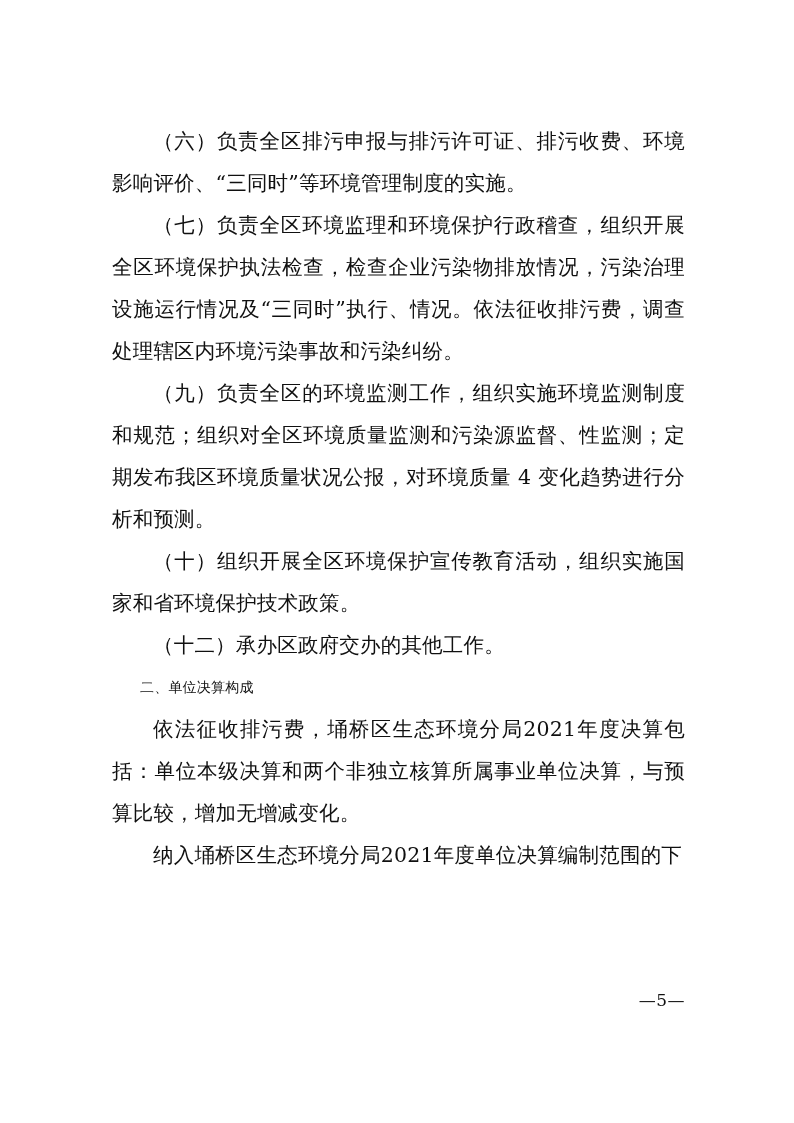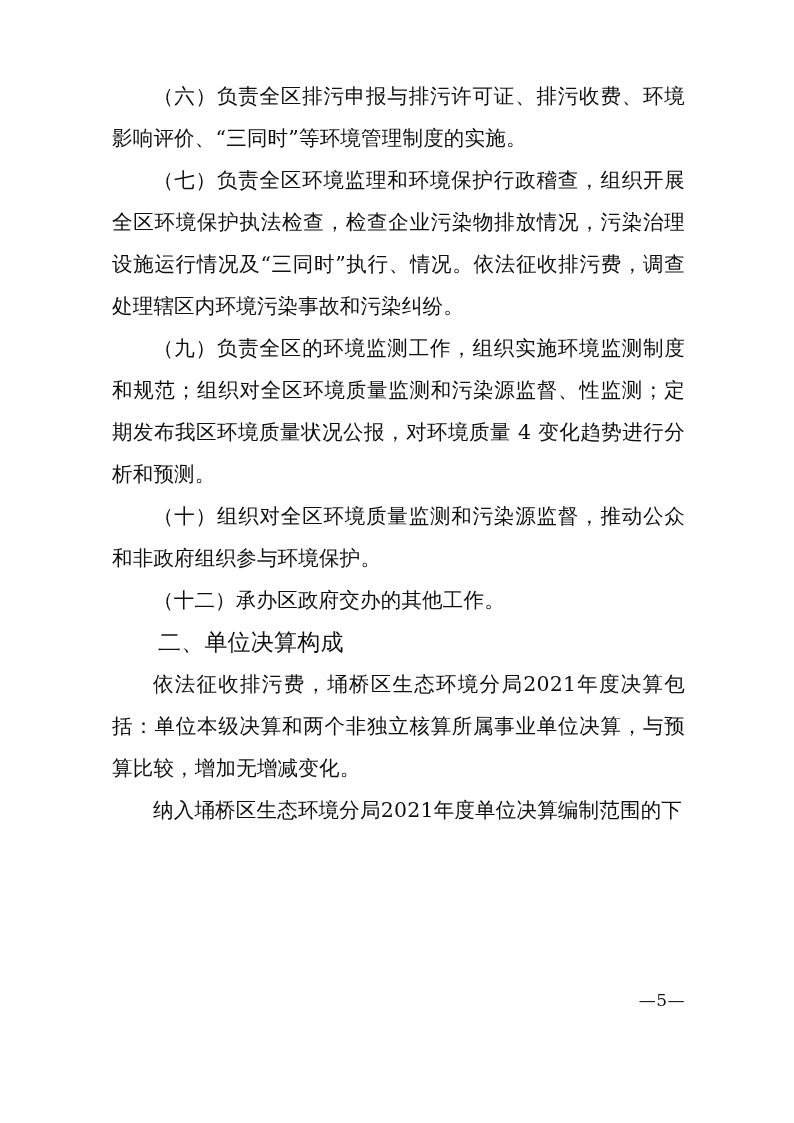--- a/index.html
+++ b/index.html
@@ -12,61 +12,61 @@
     background: #ffffff;
     font-family: "DejaVu Serif", "Liberation Serif", serif;
     color: #111111;
     overflow: hidden;
   }
   .page {
     position: relative;
     width: 781px;
     height: 1123px;
     box-sizing: border-box;
-    padding: 75px 96px 60px 112px;
+    padding: 120px 96px 60px 112px;
   }
   .doc-body {
     font-size: 20.5px;
     line-height: 42px;
     text-align: justify;
     text-justify: inter-ideograph;
     letter-spacing: 0.2px;
     color: #101010;
   }
   .para {
     margin: 0;
     text-indent: 2em;
   }
   .para + .para {
     margin-top: 0px;
   }
   .heading {
     margin: 0;
     text-indent: 2em;
-    font-size: 23px;
+    font-size: 14px;
     line-height: 42px;
   }
   .page-number {
     position: absolute;
     right: 96px;
     bottom: 112px;
     font-size: 17px;
     line-height: 22px;
     color: #111111;
     letter-spacing: 0.5px;
   }
 </style>
 </head>
 <body>
 
 <div class="page">
   <div class="doc-body">
     <p class="para">（六）负责全区排污申报与排污许可证、排污收费、环境影响评价、“三同时”等环境管理制度的实施。</p>
     <p class="para">（七）负责全区环境监理和环境保护行政稽查，组织开展全区环境保护执法检查，检查企业污染物排放情况，污染治理设施运行情况及“三同时”执行、情况。依法征收排污费，调查处理辖区内环境污染事故和污染纠纷。</p>
     <p class="para">（九）负责全区的环境监测工作，组织实施环境监测制度和规范；组织对全区环境质量监测和污染源监督、性监测；定期发布我区环境质量状况公报，对环境质量 4 变化趋势进行分析和预测。</p>
-    <p class="para">（十）组织对全区环境质量监测和污染源监督，推动公众和非政府组织参与环境保护。</p>
+    <p class="para">（十）组织开展全区环境保护宣传教育活动，组织实施国家和省环境保护技术政策。</p>
     <p class="para">（十二）承办区政府交办的其他工作。</p>
     <p class="heading">二、单位决算构成</p>
     <p class="para">依法征收排污费，埇桥区生态环境分局2021年度决算包括：单位本级决算和两个非独立核算所属事业单位决算，与预算比较，增加无增减变化。</p>
     <p class="para">纳入埇桥区生态环境分局2021年度单位决算编制范围的下</p>
   </div>
   <div class="page-number">—5—</div>
 </div>
 
 </body></html>

